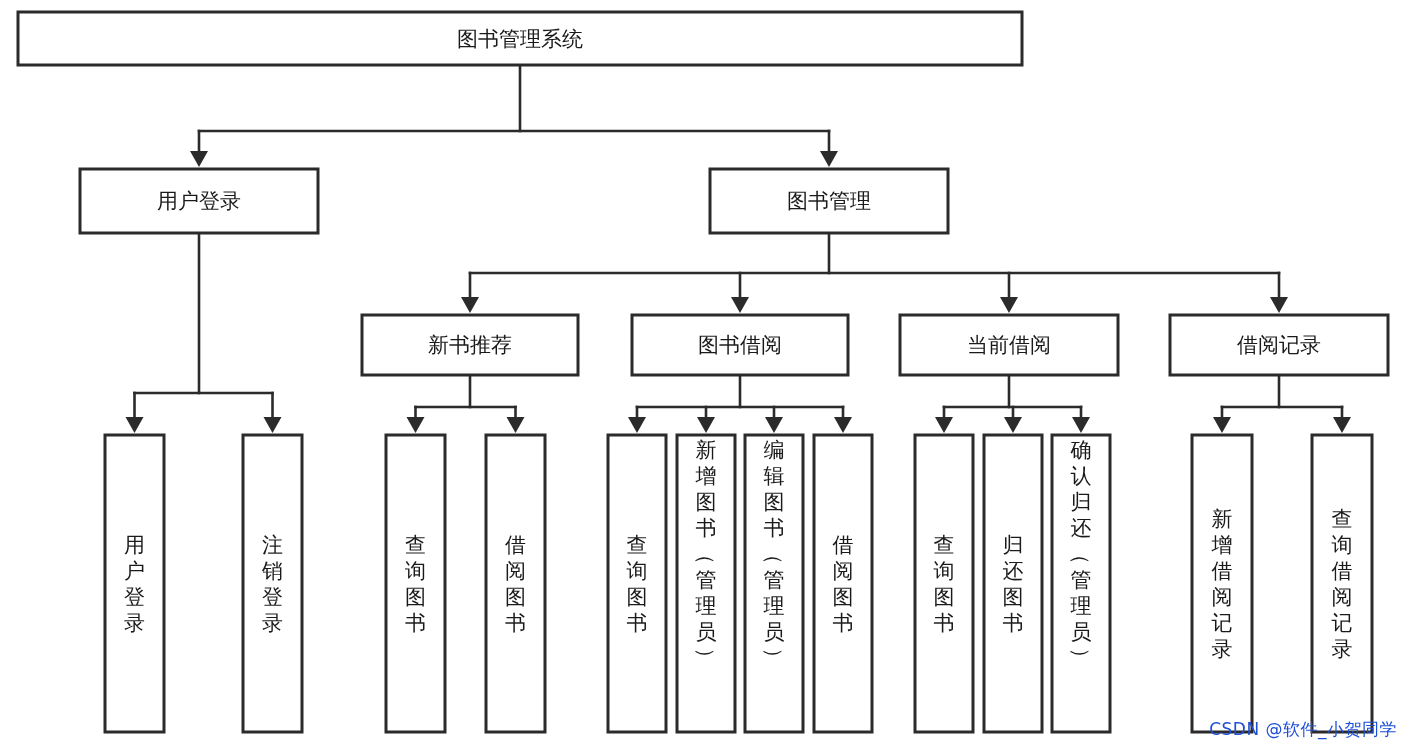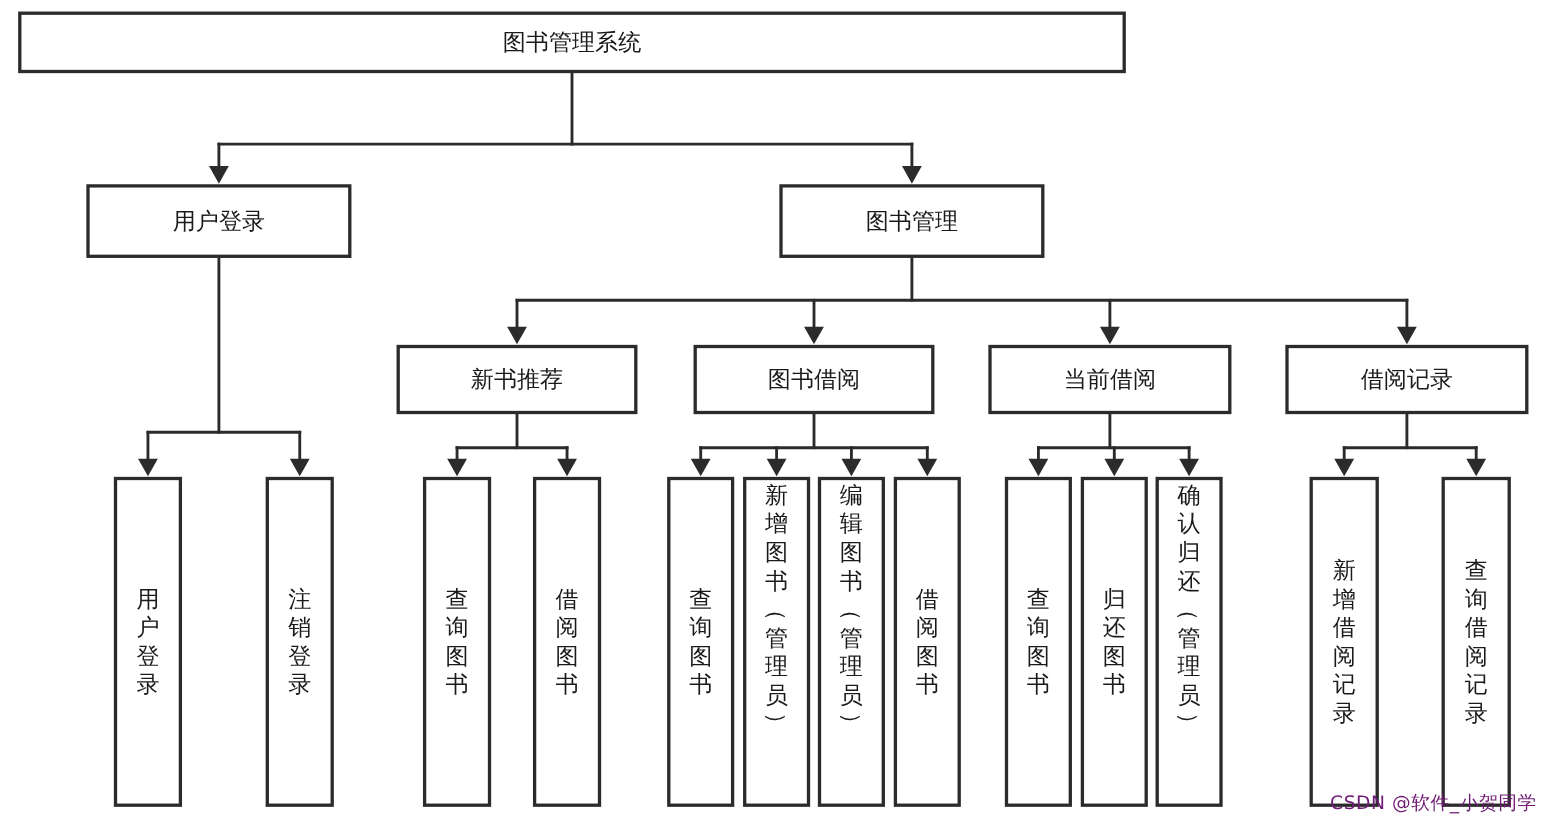--- a/index.html
+++ b/index.html
@@ -50,21 +50,21 @@
     font-size: 21px;
     fill: #1a1a1a;
     text-anchor: middle;
   }
   .watermark {
     position: absolute;
     right: 8px;
     bottom: 6px;
     font-family: "DejaVu Sans", "Liberation Sans", sans-serif;
     font-size: 17px;
-    color: #701a75;
+    color: #1d4ed8;
     white-space: nowrap;
     letter-spacing: 0.5px;
   }
 </style>
 </head>
 <body>
 
 <div id="diagram-root">
   <svg id="tree-svg" viewBox="0 0 1405 747">
     <g id="connector-layer">

